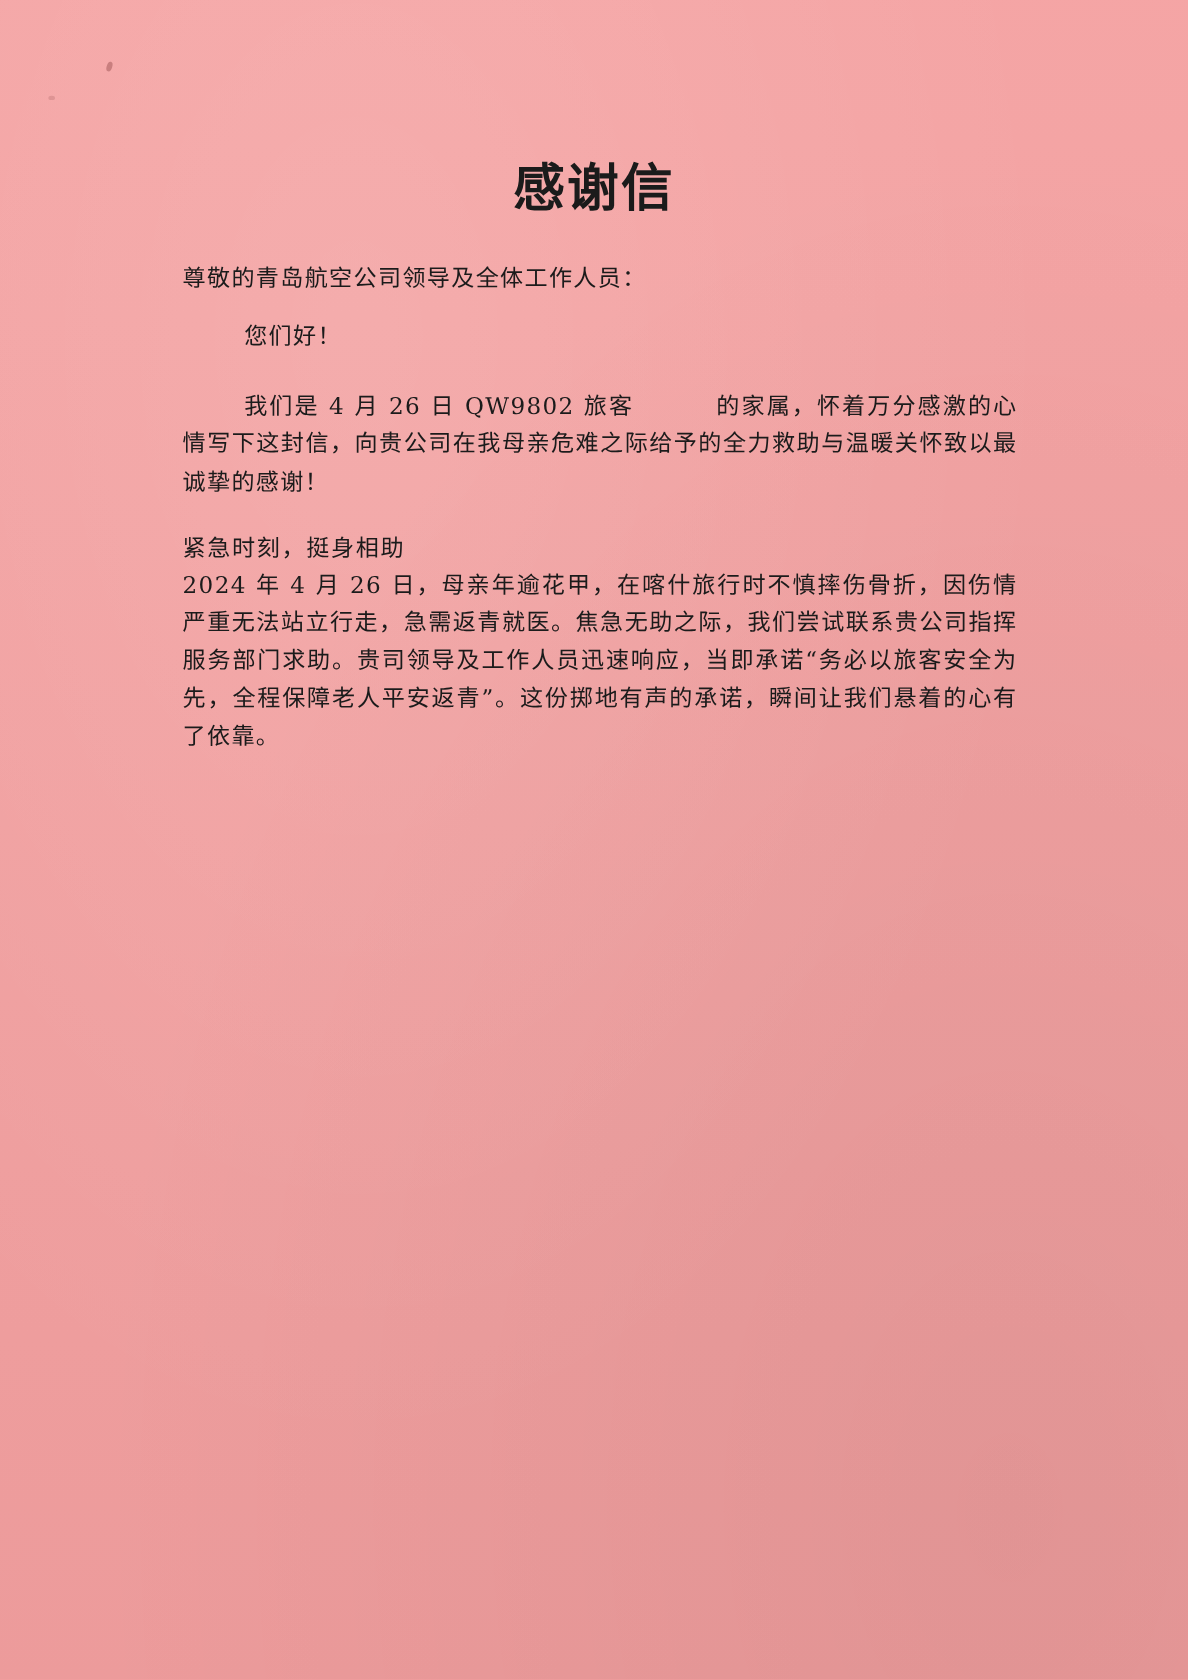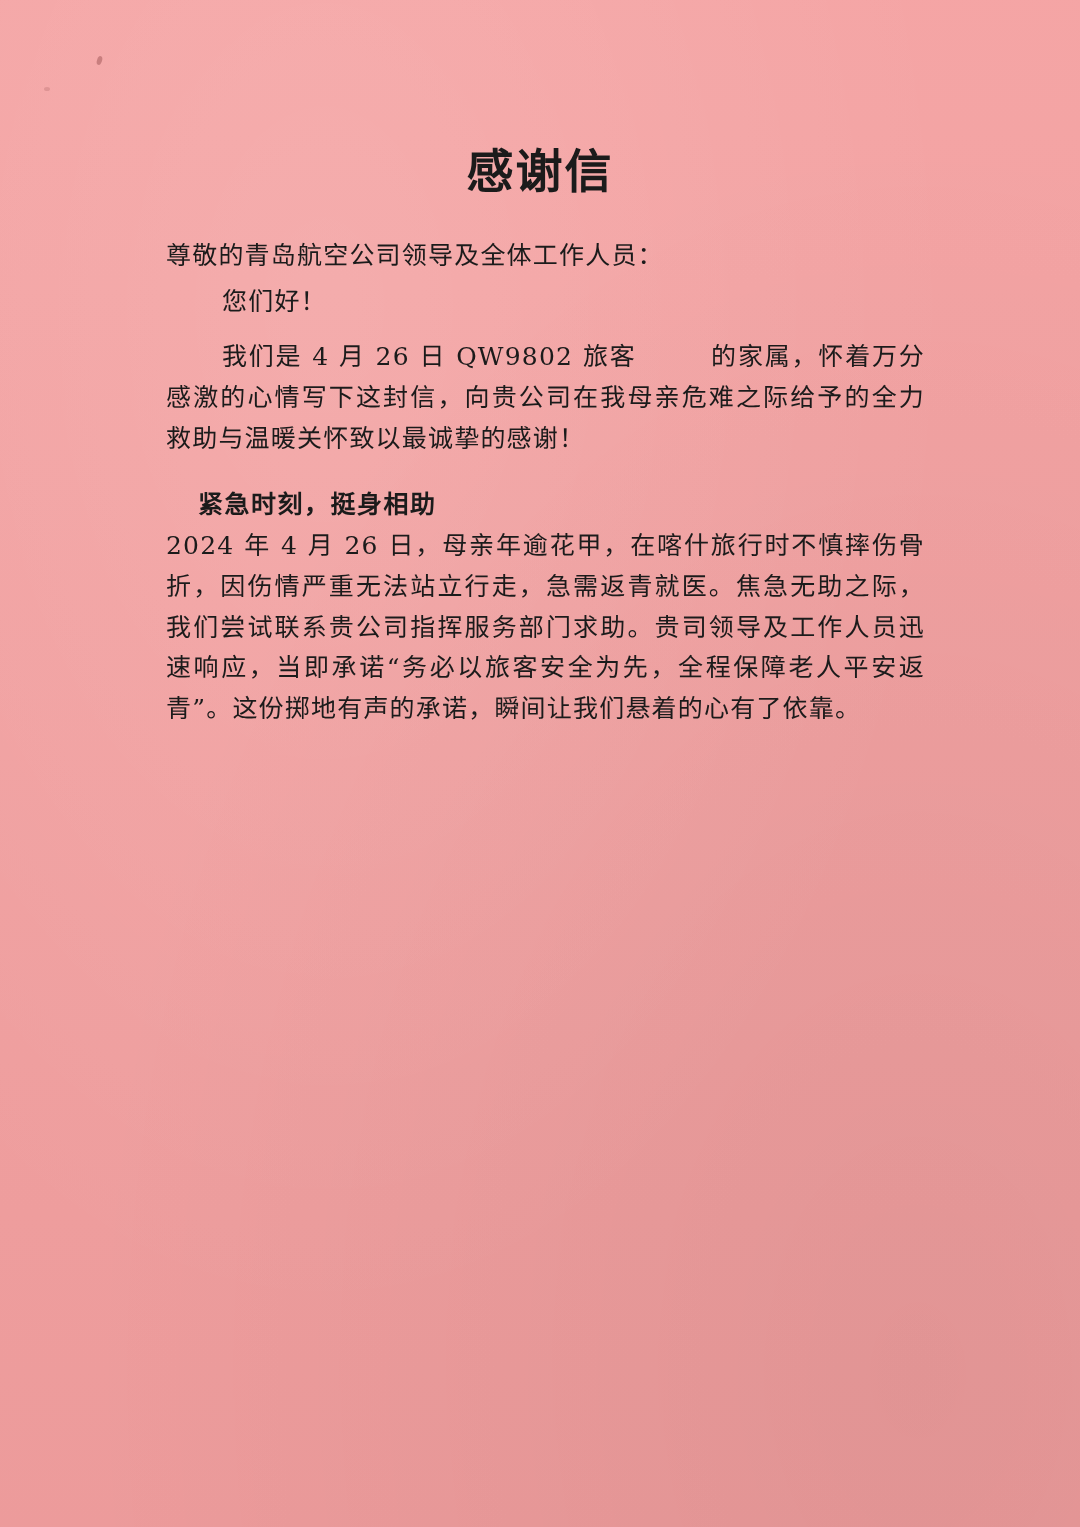--- a/index.html
+++ b/index.html
@@ -54,44 +54,44 @@
     font-family: "DejaVu Serif", "Liberation Serif", serif;
   }
 
   .body-area {
     padding: 0 155px 0 166px;
     margin-top: 38px;
   }
 
   p {
     margin: 0;
-    font-size: 25px;
+    font-size: 21px;
     line-height: 1.63;
     letter-spacing: 1.2px;
     text-align: justify;
     text-justify: inter-ideograph;
     font-weight: 500;
   }
 
   .salutation {
     margin-top: 6px;
   }
   .greeting {
-    margin-top: 6px;
+    margin-top: 22px;
     text-indent: 56px;
+    font-family: Liberation Mono, monospace;
   }
   .intro {
-    margin-top: 14px;
+    margin-top: 26px;
     text-indent: 56px;
   }
   .section-head {
     margin-top: 26px;
-    font-weight: 700;
+    font-weight: 400;
     letter-spacing: 1.5px;
-    margin-left: 32px;
   }
   .section-body {
   }
   .lead-in {
     font-weight: 700;
   }
   .redacted {
     display: inline-block;
     width: 74px;
     height: 18px;

